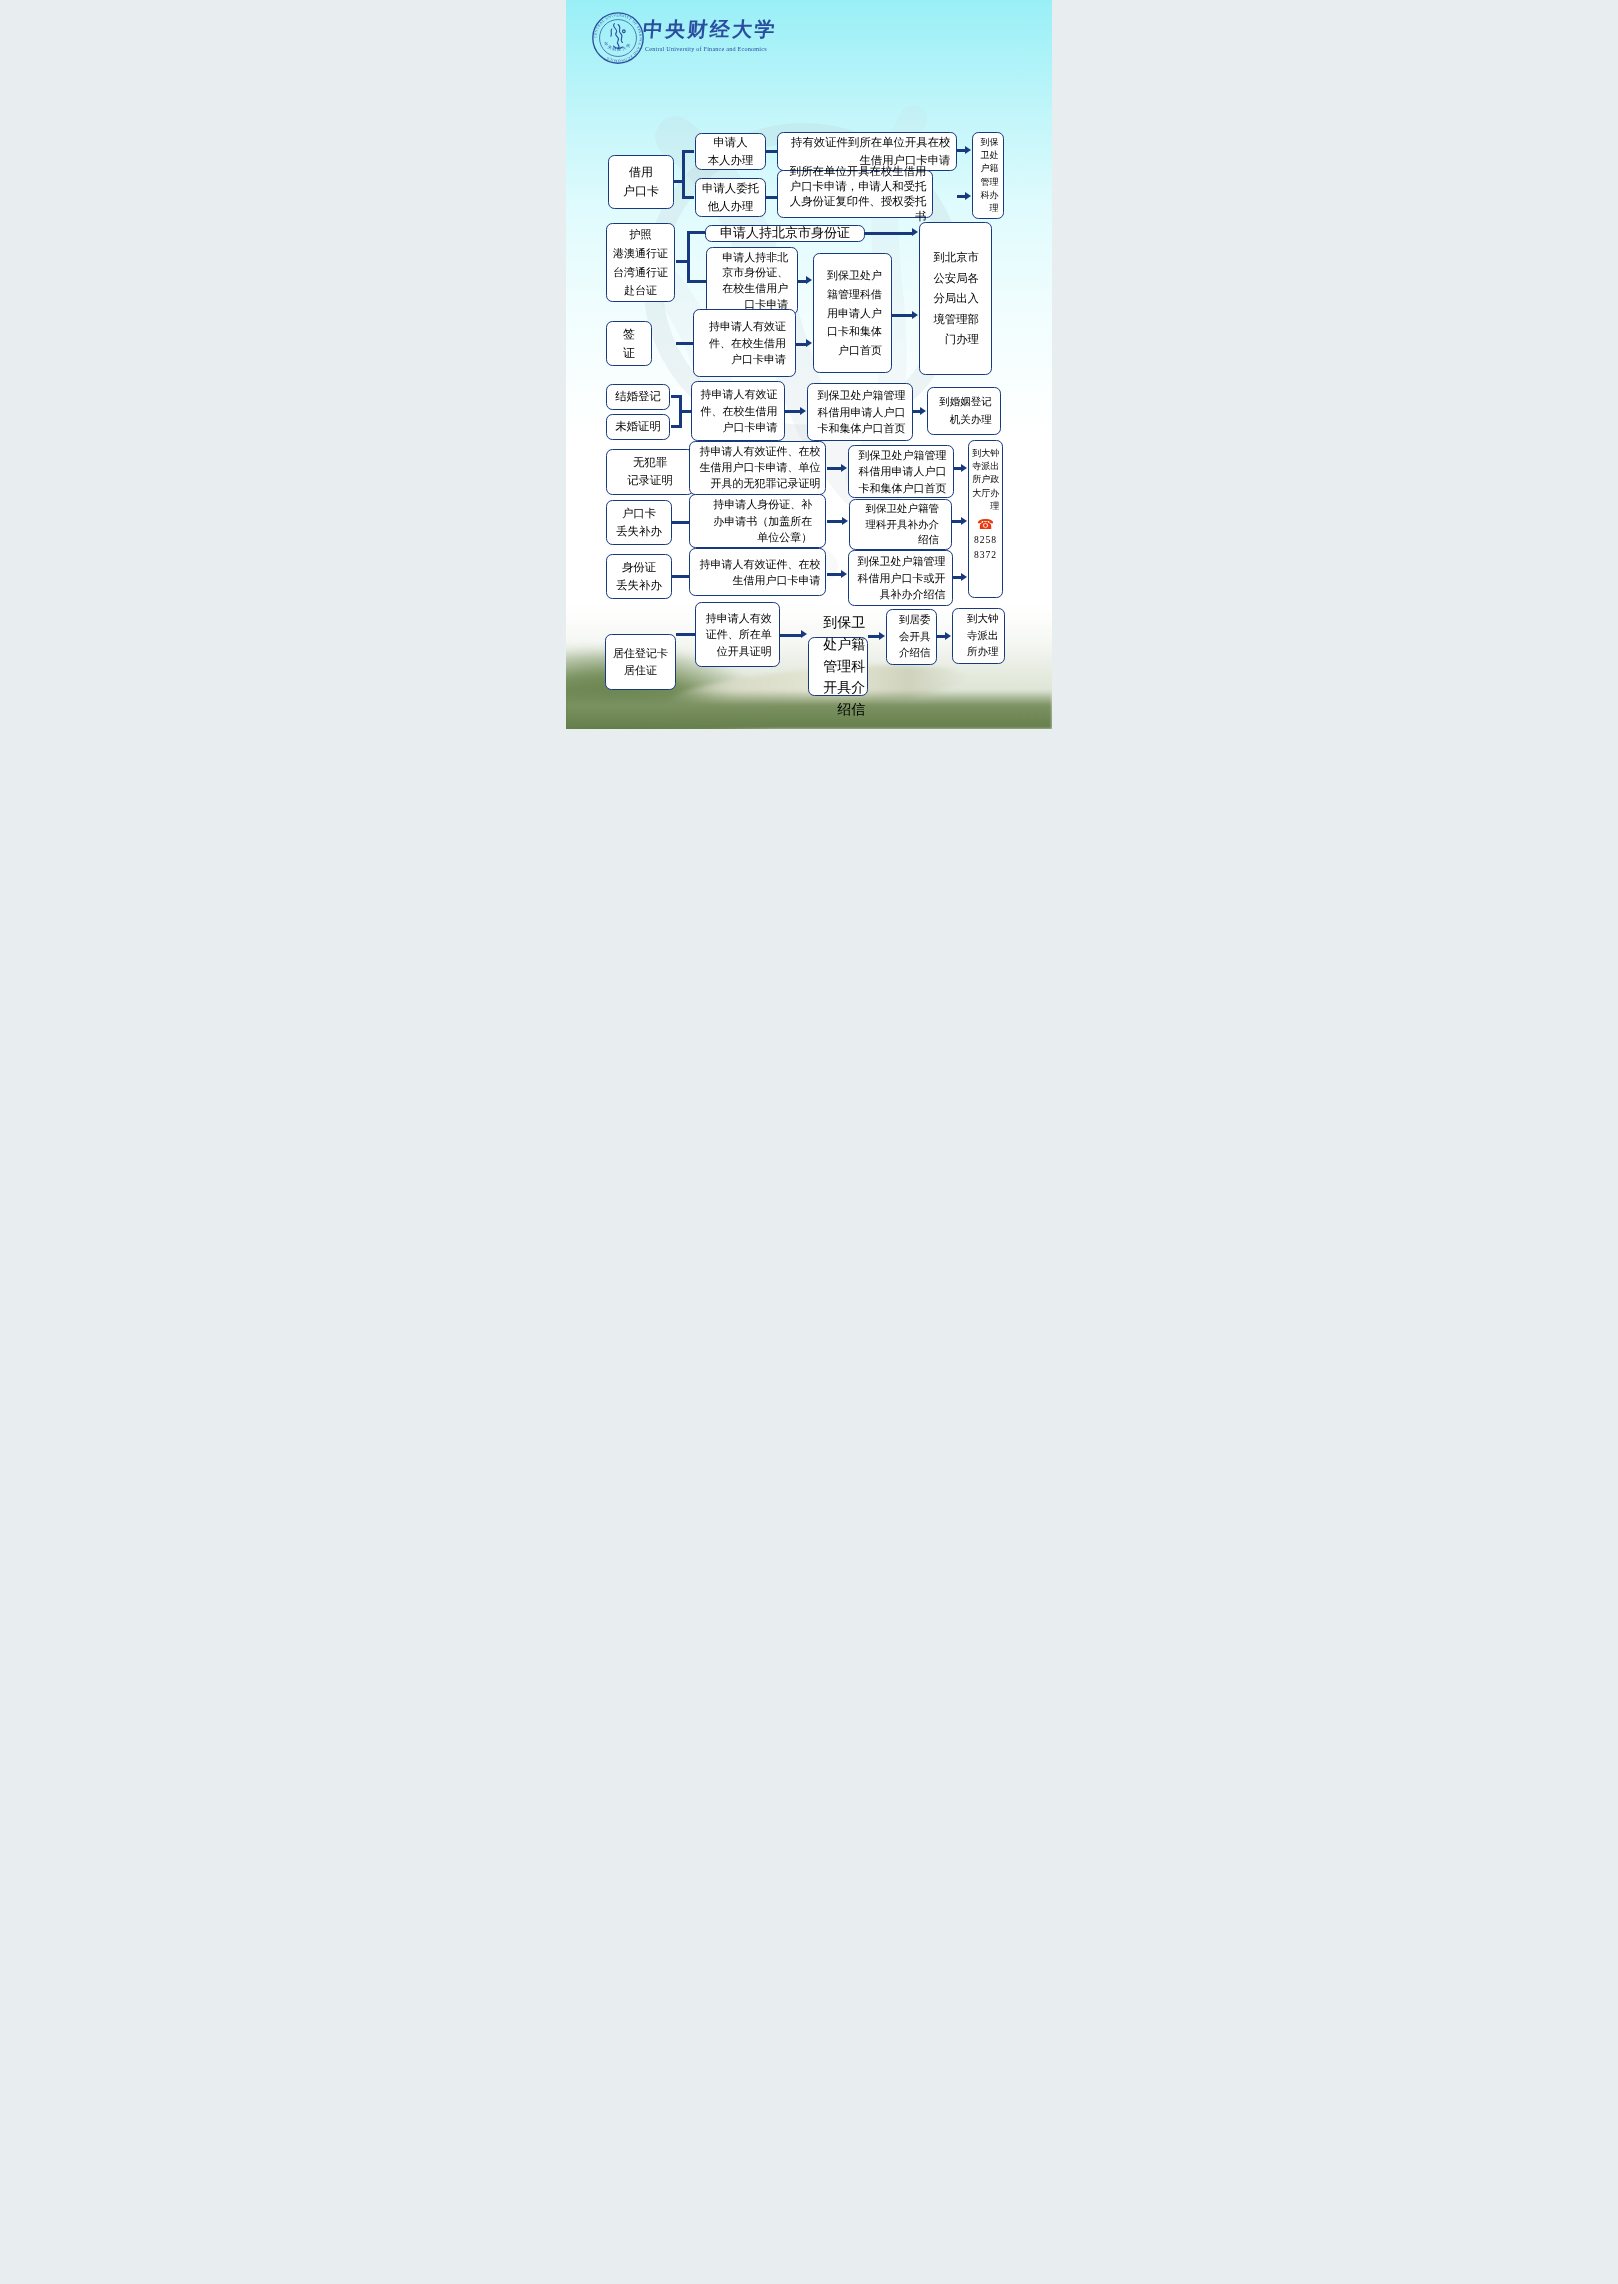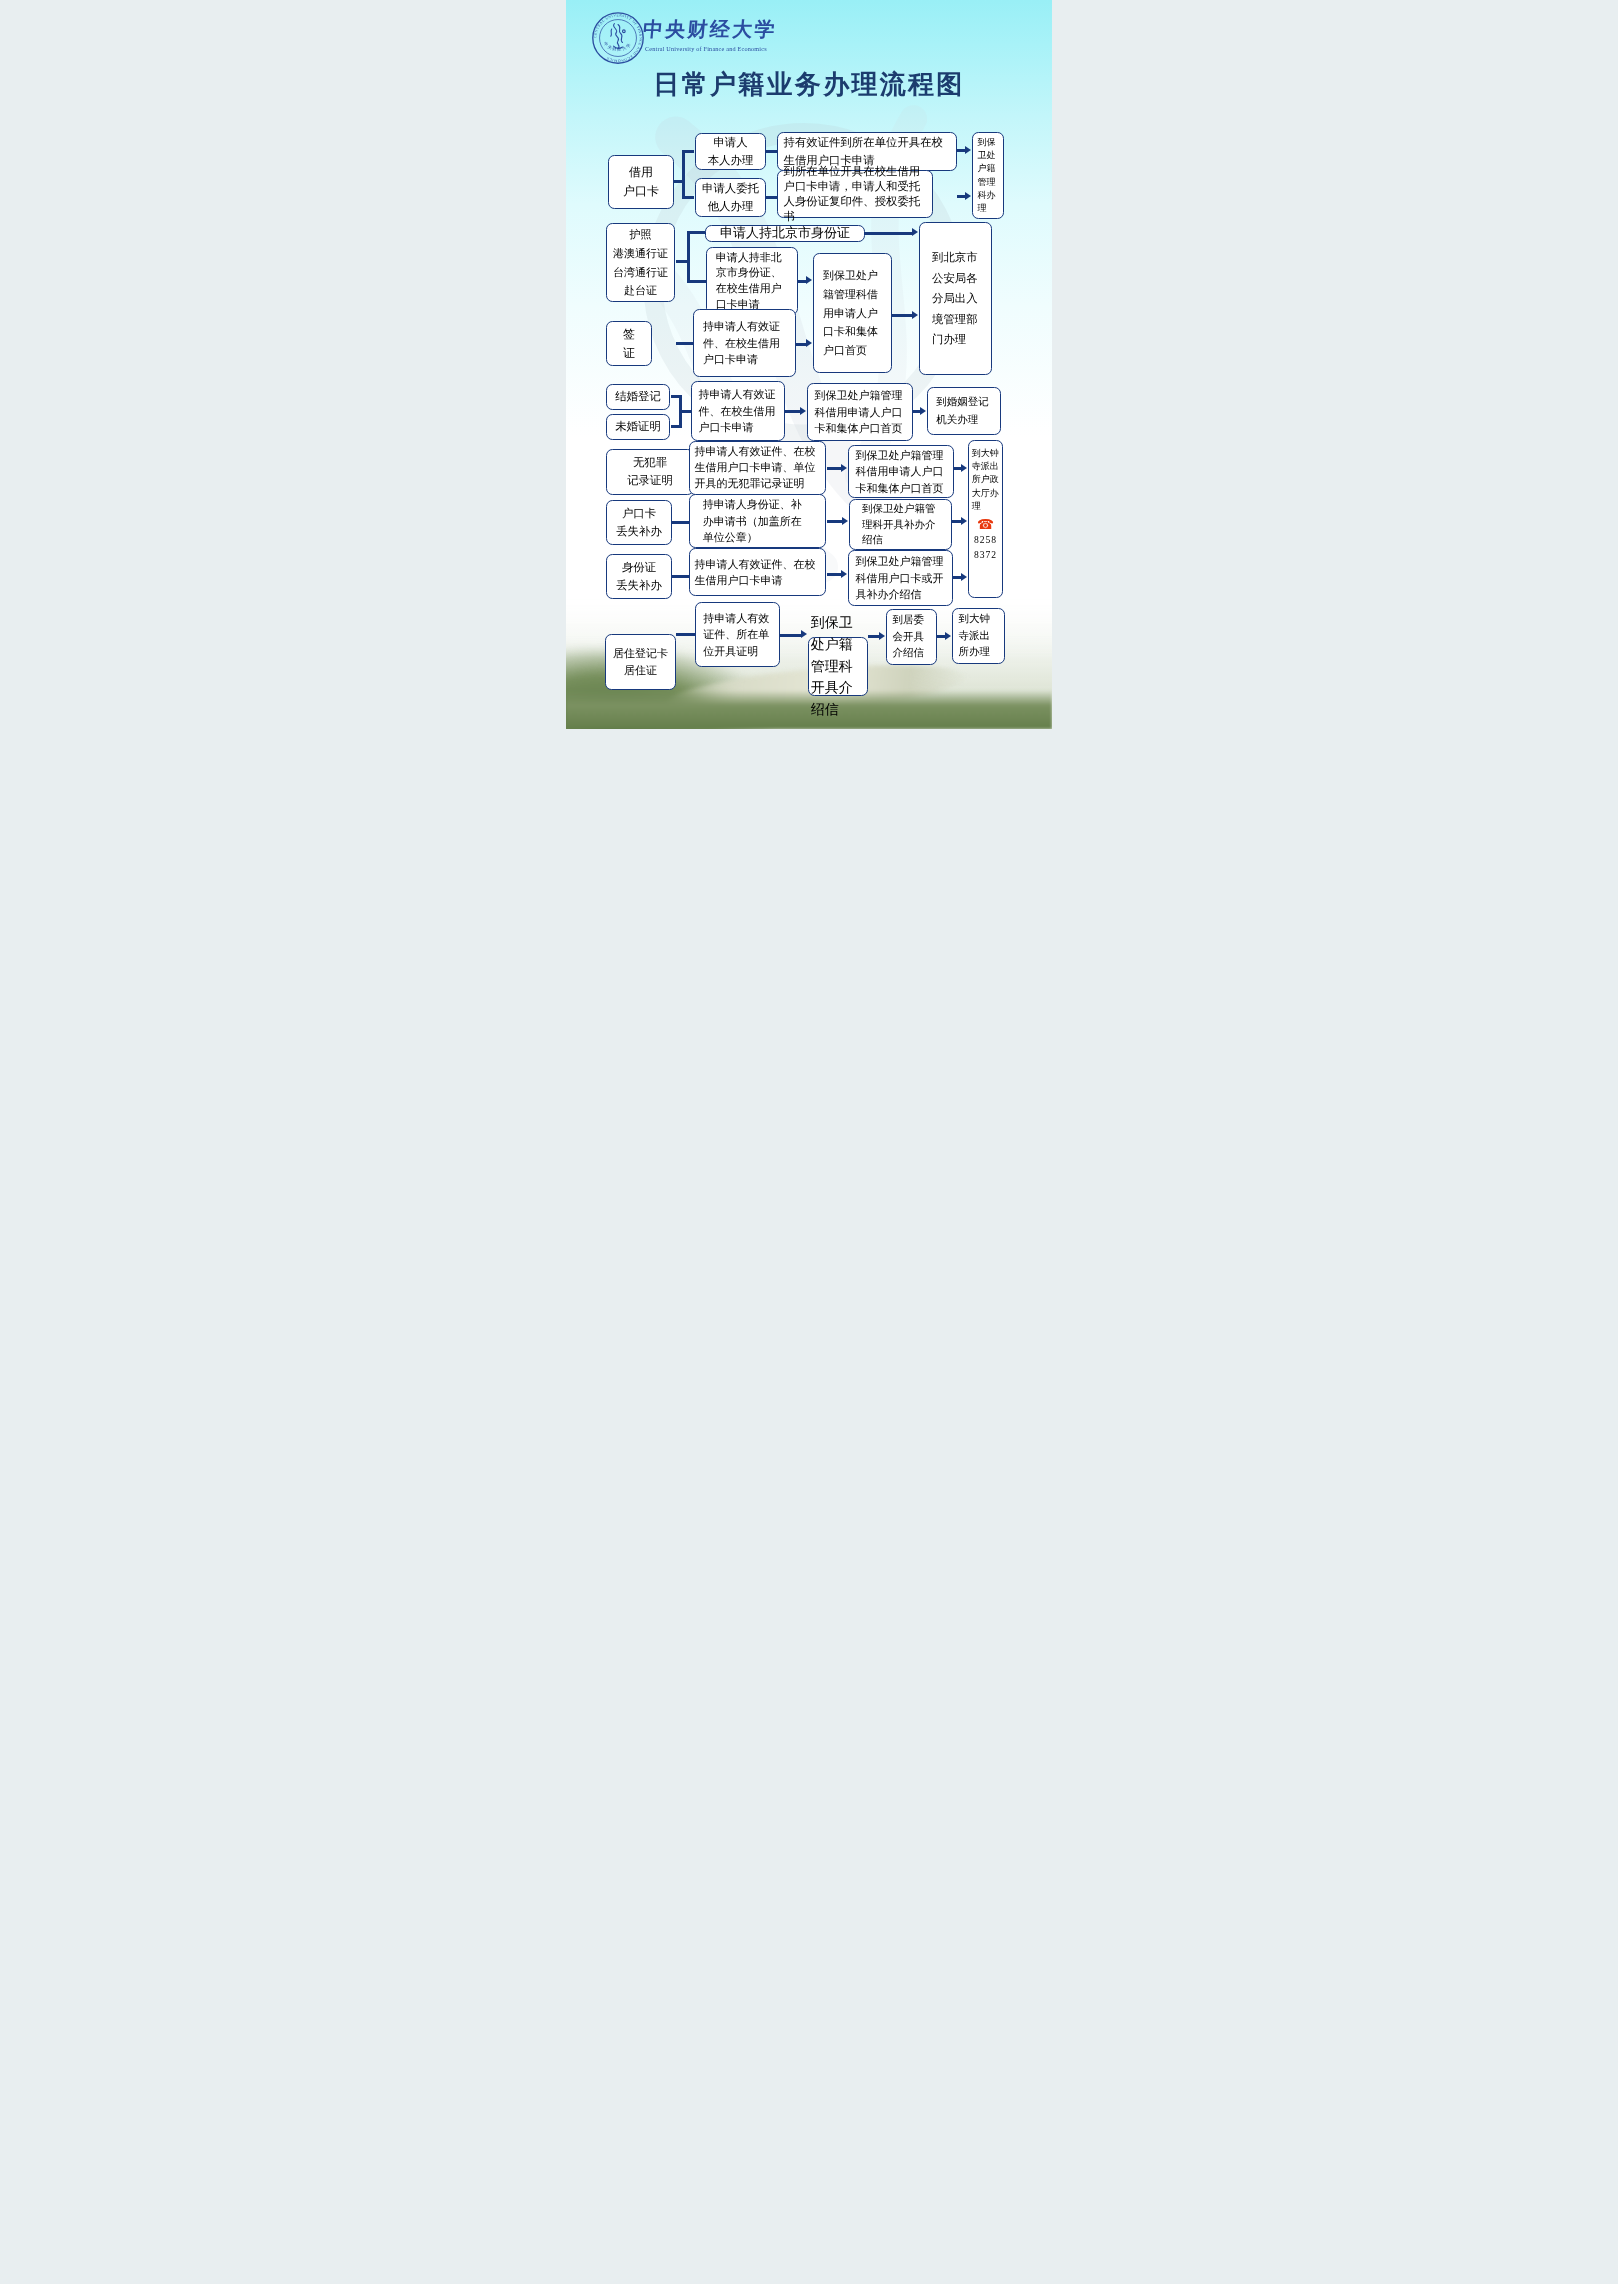--- a/index.html
+++ b/index.html
@@ -16,21 +16,21 @@
   .ph-wall{position:absolute;left:100px;bottom:18px;width:301px;height:42px;background:linear-gradient(100deg,rgba(210,214,196,0) 0%,#d9dcc8 25%,#e6e7d6 55%,#cfd3bd 80%,rgba(210,214,196,0) 100%);border-radius:50%;transform:rotate(-5deg);filter:blur(2.3px);}
   .ph-grass{position:absolute;left:0;right:0;bottom:0;height:39px;background:linear-gradient(180deg,rgba(120,145,95,0) 0%,#7b9161 40%,#647e4a 100%);filter:blur(1.4px);}
   
   .seal{position:absolute;left:25px;top:11px;width:54px;height:54px;z-index:3;}
   .uni-cn{position:absolute;left:77px;top:16.4px;z-index:3;font-size:20px;font-weight:bold;color:#2b4da0;letter-spacing:2.3px;transform:skewX(-5deg);white-space:nowrap;}
   .uni-en{position:absolute;left:79px;top:45px;z-index:3;font-size:6.2px;color:#2b4da0;letter-spacing:0.2px;white-space:nowrap;}
   .title{position:absolute;left:0;right:0;top:67px;z-index:3;text-align:center;font-size:26px;font-weight:900;color:#1c3c6e;letter-spacing:2.3px;white-space:nowrap;}
   
   .box{position:absolute;box-sizing:border-box;z-index:3;background:#fff;border:1.8px solid #17397d;border-radius:6.4px;
     display:flex;align-items:center;justify-content:flex-start;color:#000;font-size:11px;line-height:1.42;
-    padding:2.7px 5.5px;white-space:pre-line;text-align:left;}
+    padding:2.7px 5.5px;white-space:pre-line;text-align:right;}
   .cat{justify-content:center;text-align:center;line-height:1.55;}
   .hl{position:absolute;height:2.7px;background:#17397d;z-index:2;}
   .vl{position:absolute;width:2.7px;background:#17397d;z-index:2;}
   .ah{position:absolute;width:0;height:0;border-top:4.6px solid transparent;border-bottom:4.6px solid transparent;border-left:6.9px solid #17397d;z-index:2;}
   .tall{flex-direction:column;justify-content:flex-start;}
   .ph-ic{font-size:13.7px;color:#e8380d;line-height:1;margin-top:5.5px;}
   .ph-no{font-size:9.6px;letter-spacing:0.9px;line-height:1.6;color:#000;}
 </style>
 </head>
 <body>
@@ -63,21 +63,20 @@
     <g stroke="#2b4da0" fill="none" stroke-width="2.4" stroke-linecap="round">
       <path d="M52,28 C44,36 62,40 56,48 C50,56 66,58 60,66 C54,74 68,76 60,84"></path>
       <path d="M60,30 C70,36 58,44 66,50 C74,56 62,64 70,70"></path>
       <circle cx="73" cy="45" r="3"></circle>
       <path d="M46,40 C42,46 48,50 44,56"></path>
       <path d="M50,78 C56,84 64,84 70,80"></path>
     </g>
   </svg>
   <div class="uni-cn">中央财经大学</div>
   <div class="uni-en">Central University of Finance and Economics</div>
-  <div class="title">日常户籍业务办理流程图</div>
 
   <div class="box cat" style="left:42px;top:155px;width:66px;height:54px;font-size:12px;">借用
 户口卡</div>
   <div class="box cat" style="left:129px;top:133px;width:71px;height:37px;font-size:11.4px;">申请人
 本人办理</div>
   <div class="box" style="left:211px;top:132px;width:180px;height:39px;font-size:11.4px;line-height:1.5;padding:1.8px 5.5px;">持有效证件到所在单位开具在校生借用户口卡申请</div>
   <div class="box cat" style="left:129px;top:178px;width:71px;height:39px;font-size:11.4px;">申请人委托
 他人办理</div>
   <div class="box" style="left:211px;top:170px;width:156px;height:48px;font-size:11.4px;line-height:1.33;padding:1.8px 5.5px;">到所在单位开具在校生借用户口卡申请，申请人和受托人身份证复印件、授权委托书</div>
   <div class="box" style="left:406px;top:132px;width:32px;height:87px;font-size:9px;line-height:1.45;padding:2.7px 4.6px;">到保卫处户籍管理科办理</div>

